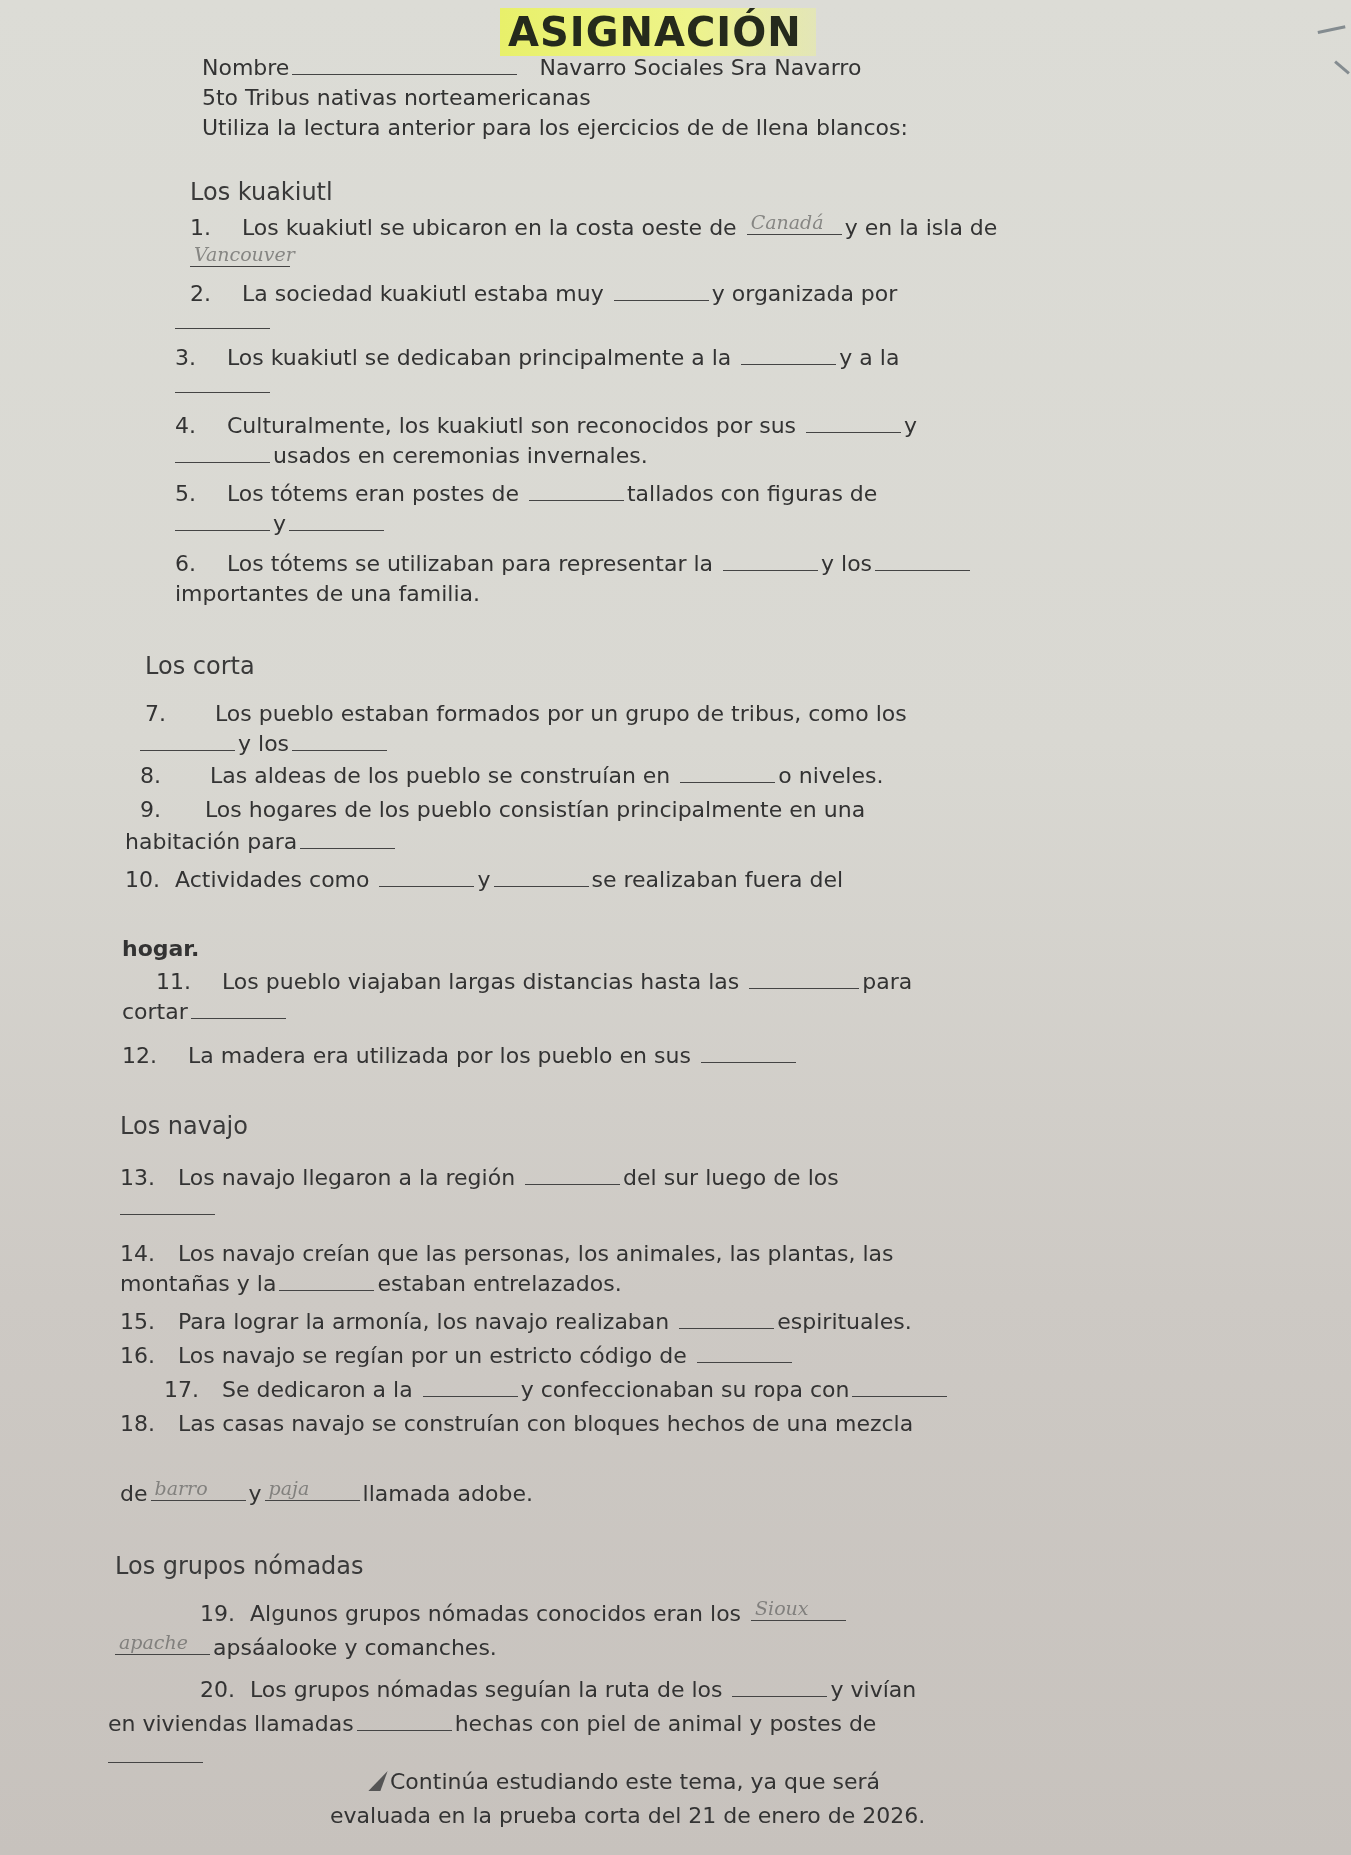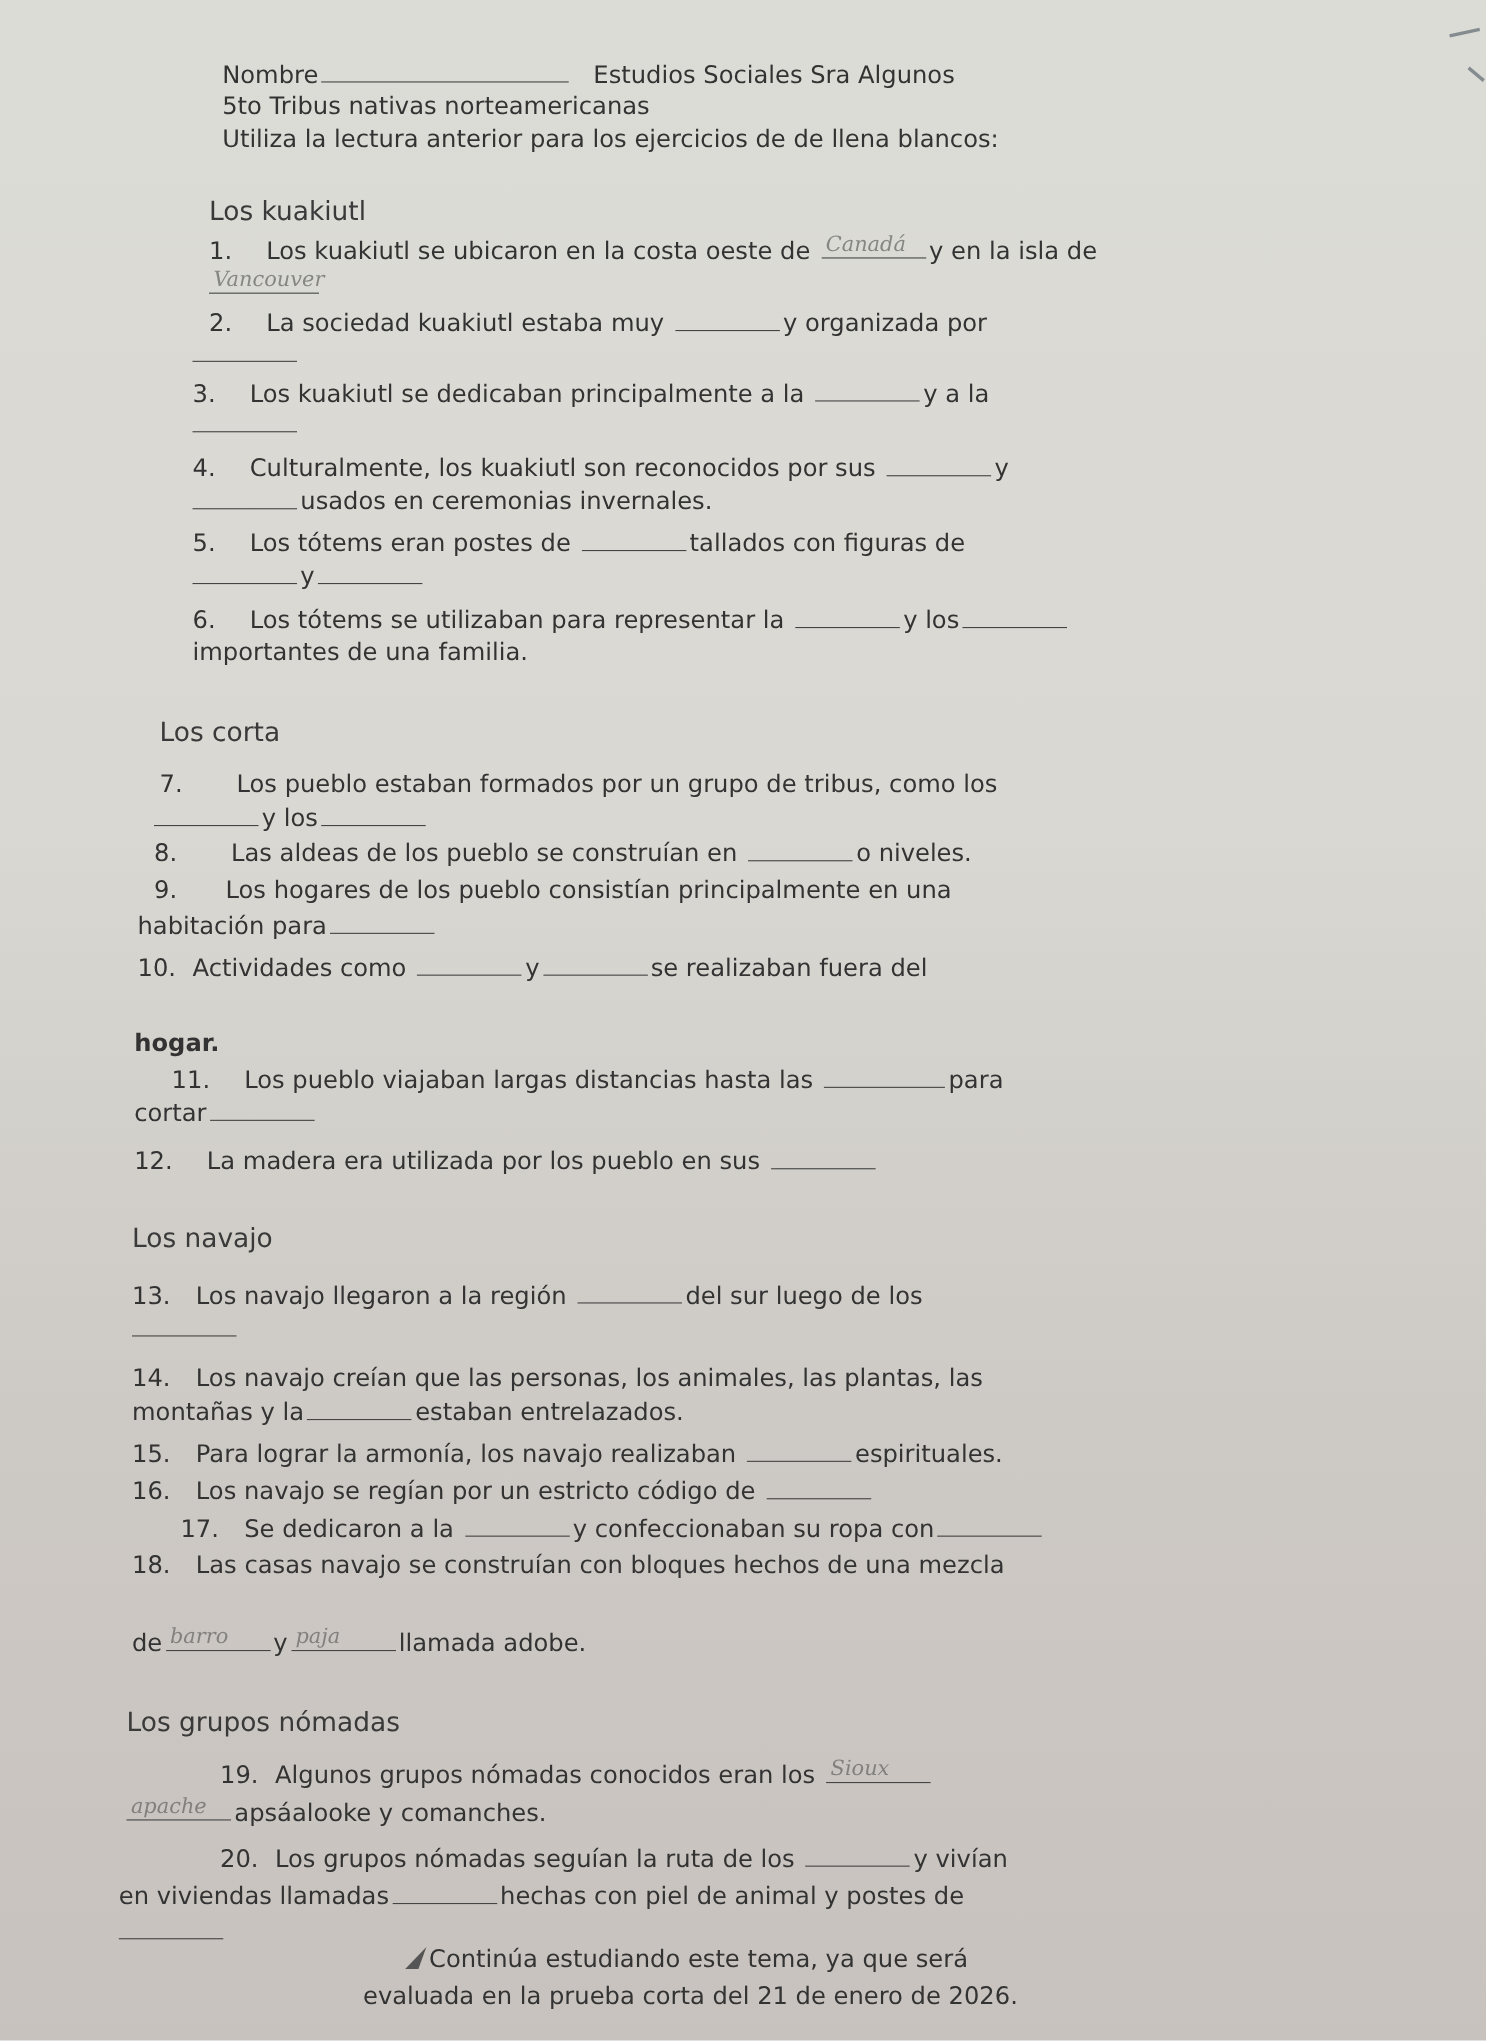--- a/index.html
+++ b/index.html
@@ -44,24 +44,25 @@
     margin-right: 6px; vertical-align: -2px; transform: skewX(-20deg);
   }
 </style>
 </head>
 <body>
 
 <div class="page">
   <div class="pencil-mark"></div>
   <div class="pencil-mark2"></div>
 
+  <div class="title">ASIGNACIÓN</div>
 
   <div class="line" style="left:202px;top:54px;">
     <span>Nombre</span><span class="blank" style="width:225px;"></span>
-    <span style="margin-left:12px">Estudios Sociales  Sra Algunos</span>
+    <span style="margin-left:12px">Navarro Sociales  Sra Navarro</span>
   </div>
   <div class="line" style="left:202px;top:84px;">5to  Tribus nativas norteamericanas</div>
   <div class="line" style="left:202px;top:114px;">Utiliza la lectura anterior para  los ejercicios de  de llena blancos:</div>
 
   <div class="line heading" style="left:190px;top:178px;">Los kuakiutl</div>
 
   <div class="line" style="left:190px;top:214px;">
     <span class="num">1.</span><span>Los kuakiutl se ubicaron en la costa oeste de</span>
     <span class="blank w-m"><span class="fill">Canadá</span></span><span>y en la isla de</span>
   </div>

